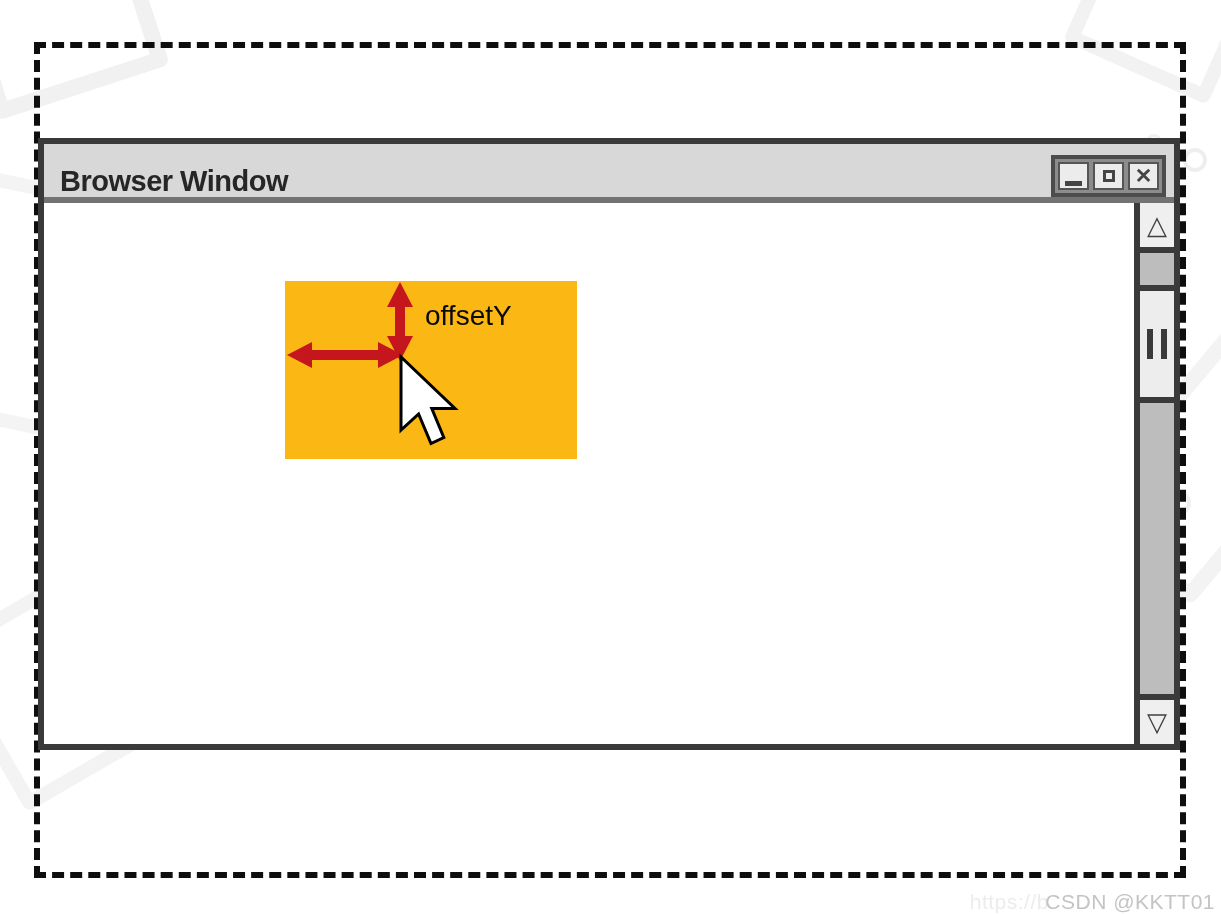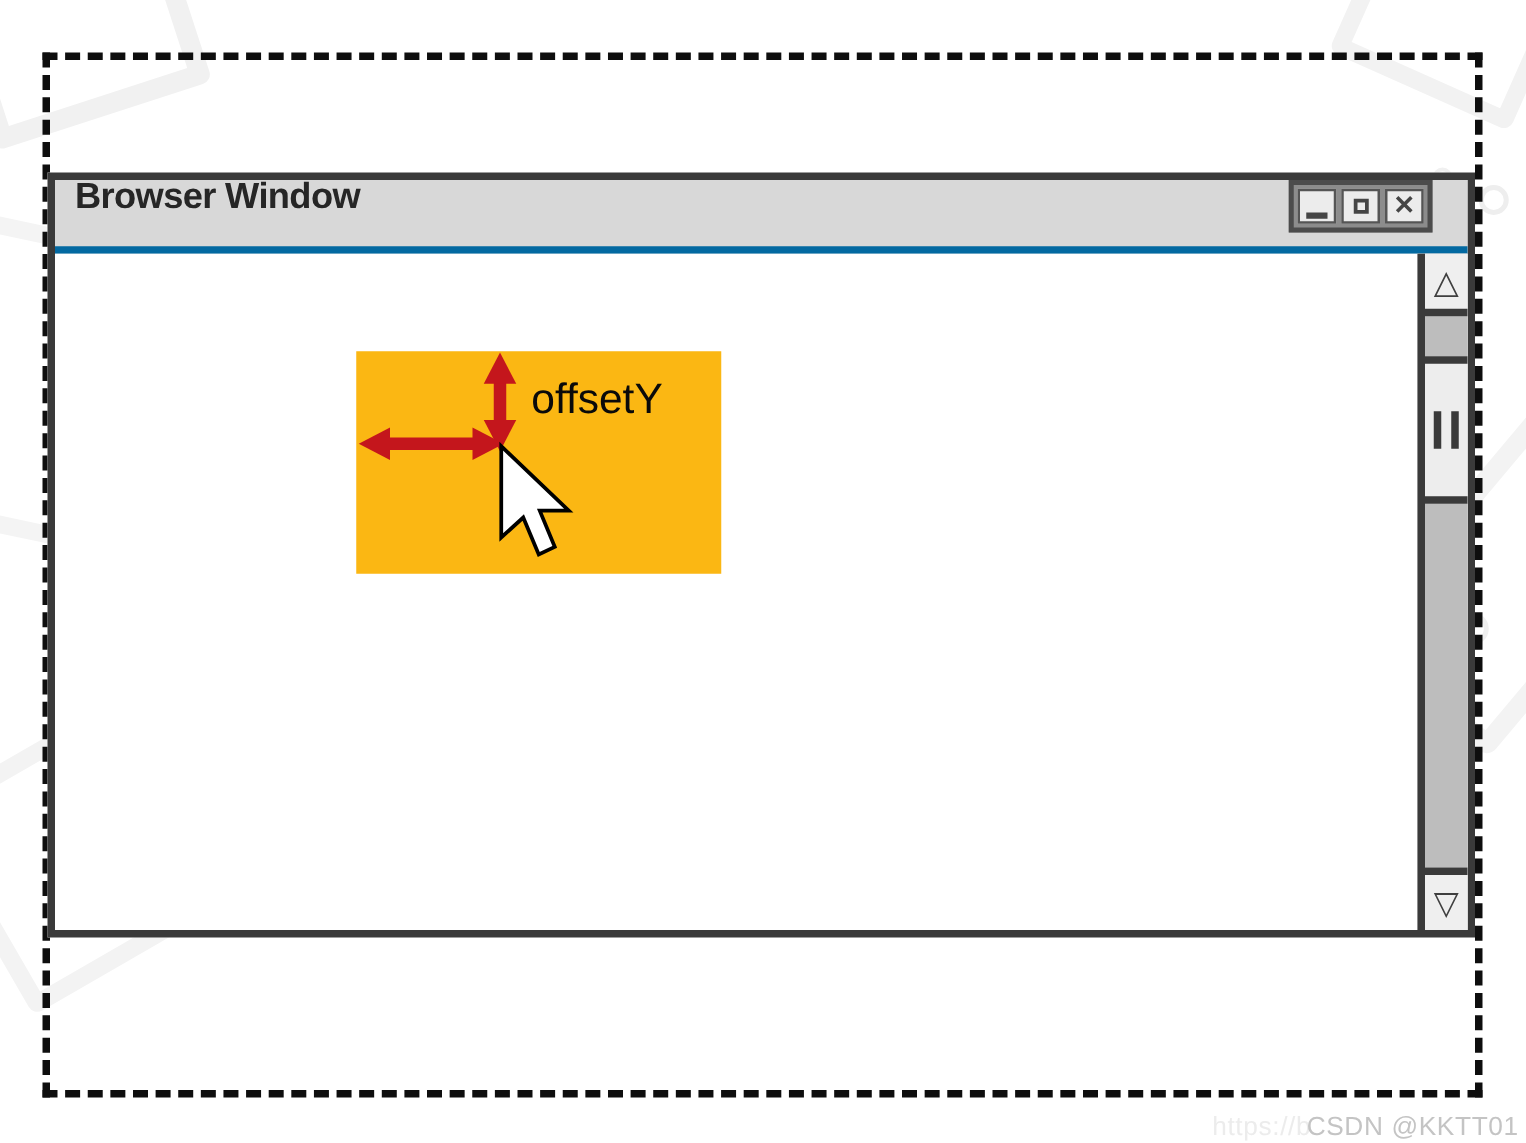--- a/index.html
+++ b/index.html
@@ -22,22 +22,22 @@
     position:absolute;left:34px;top:42px;width:1152px;height:836px;
     border:6px dashed #0e0e0e;box-sizing:border-box;
   }
   .window{
     position:absolute;left:38px;top:138px;width:1142px;height:612px;
     border:6px solid #3a3a3a;background:#ffffff;box-sizing:border-box;
     display:flex;flex-direction:column;
   }
   .titlebar{
     height:59px;flex:0 0 59px;background:#d8d8d8;
-    border-bottom:6px solid #0369a1;box-sizing:border-box;
-    display:flex;align-items:flex-start;padding:0 28px 0 16px;
+    border-bottom:6px solid #737373;box-sizing:border-box;
+    display:flex;align-items:flex-end;padding:0 8px 0 16px;
   }
   .title{
     font-size:29px;font-weight:600;color:#262626;letter-spacing:-0.5px;
     line-height:1;transform:translateY(-1px);
   }
   .controls{
     margin-left:auto;display:flex;gap:4px;background:#8c8c8c;
     border:4px solid #4c4c4c;padding:3px;
   }
   .ctrl{
@@ -48,21 +48,21 @@
   .min-glyph{width:17px;height:5px;background:#454545;margin-top:14px;}
   .max-glyph{width:12px;height:12px;border:3px solid #454545;box-sizing:border-box;background:transparent;}
   .close-glyph{font-size:21px;font-weight:bold;color:#454545;line-height:1;transform:translateY(-1px);}
 
   .content{position:relative;flex:1;background:#ffffff;}
 
   .target-box{position:absolute;left:241px;top:78px;width:292px;height:178px;background:#FBB713;}
 
   .overlay{position:absolute;left:0;top:0;width:640px;height:330px;pointer-events:none;}
 
-  .label{position:absolute;color:#0a0a0a;font-size:34px;line-height:1.1;white-space:nowrap;}
+  .label{position:absolute;color:#0a0a0a;font-size:28px;line-height:1.1;white-space:nowrap;}
   .label-y{left:381px;top:98px;}
   .label-x{left:206px;top:171px;}
 
   .scrollbar{
     position:absolute;right:0;top:0;bottom:0;width:40px;
     border-left:6px solid #3a3a3a;background:#bdbdbd;box-sizing:border-box;
   }
   .sb-btn{
     position:absolute;left:0;right:0;height:50px;background:#efefef;
     display:flex;align-items:center;justify-content:center;box-sizing:border-box;

